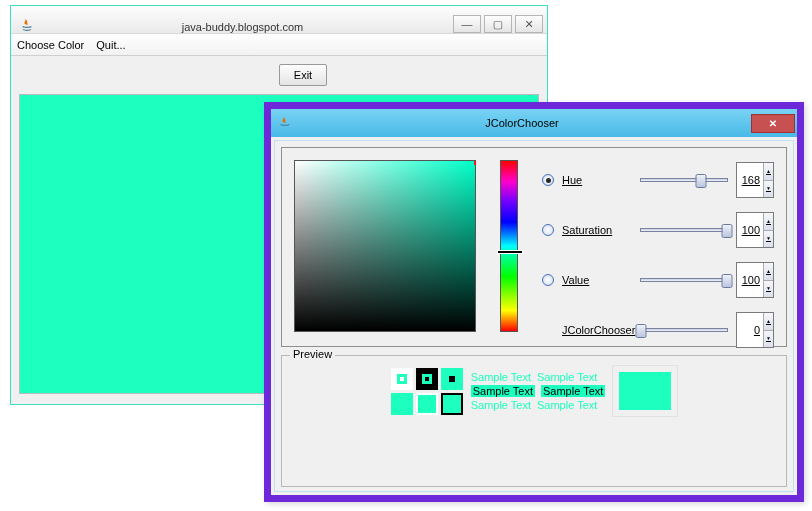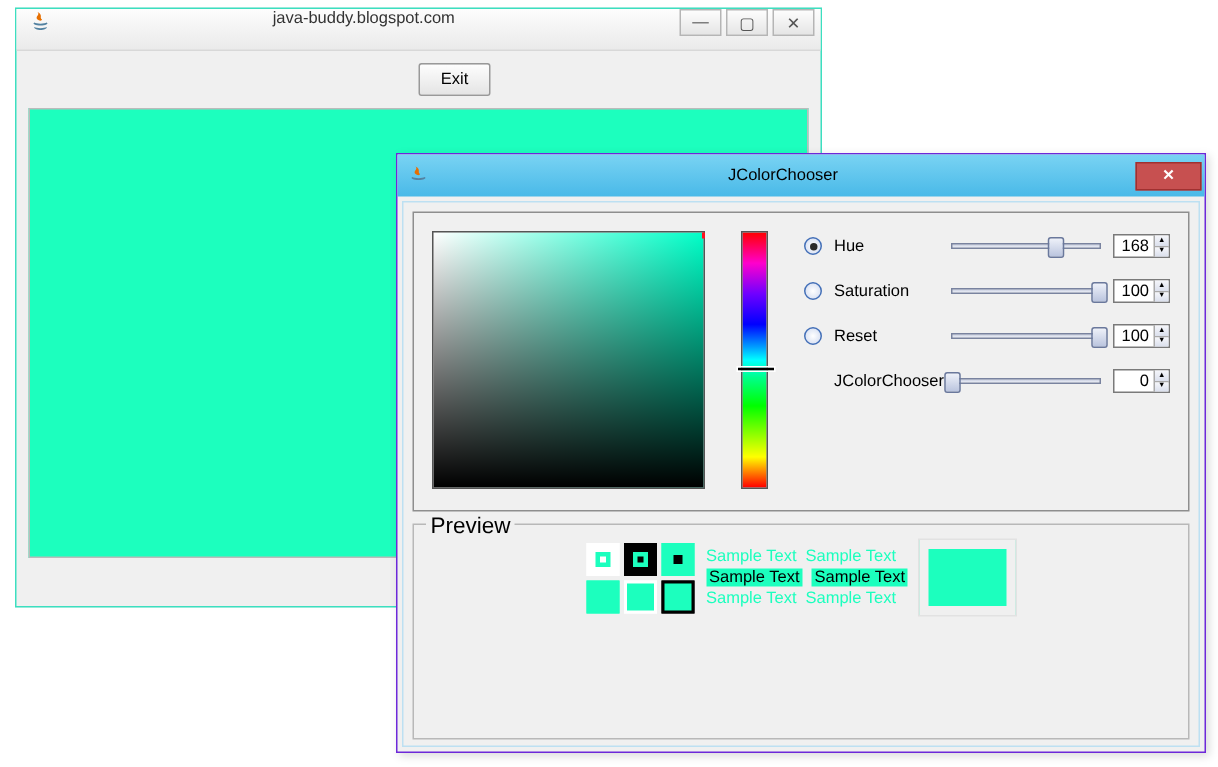--- a/index.html
+++ b/index.html
@@ -19,21 +19,21 @@
     position: absolute;
     top: 5px; left: 10px;
     width: 538px; height: 400px;
     border: 1px solid #3cdfc0;
     background: #f0f0f0;
   }
   .main-titlebar {
     height: 28px;
     background: linear-gradient(#fdfdfd,#eaeaea);
     border-bottom: 1px solid #d8d8d8;
-    display: flex; align-items: flex-start;
+    display: flex; align-items: flex-end;
     position: relative;
     gap: 20px;
   }
   .java-icon {
     width: 16px; height:16px; margin-left: 8px;
     display:inline-flex;align-items:center;justify-content:center;
   }
   .main-title { flex:1; text-align:center; color:#333;}
   .win-btns { display:flex; margin-right:4px; }
   .win-btn {
@@ -66,21 +66,21 @@
     width:100%; height: calc(100% - 32px);
     background: #1cffbe;
     border:1px solid #bbb;
   }
 
   
   .dialog {
     position:absolute;
     top: 102px; left: 264px;
     width: 540px; height: 400px;
-    border:1px solid #6d28d9;
+    border:7px solid #6d28d9;
     background: #f0f0f0;
     box-shadow: 2px 2px 6px rgba(0,0,0,0.15);
   }
   .dlg-titlebar {
     height: 28px;
     background: linear-gradient(#79d3f3,#49b9e8);
     display:flex; align-items:center; position:relative;
   }
   .dlg-title { flex:1; text-align:center; color:#000;}
   .close-x {
@@ -115,20 +115,21 @@
     z-index:2;
   }
   .tab .ul { text-decoration: underline; }
 
   .tab-panel {
     border:1px solid #8e8e8e;
     padding:12px;
     background:#f0f0f0;
     display:flex; gap:24px;
     height:200px;
+    text-decoration:underline;
   }
 
   
   .sv-box {
     width:182px; height:172px;
     border:1px solid #555;
     position:relative;
     background:
       linear-gradient(to bottom, rgba(0,0,0,0) 0%, #000 100%),
       linear-gradient(to right, #fff 0%, #00ffc8 100%);
@@ -167,21 +168,21 @@
     background: linear-gradient(#c8cee0,#eef1f8);
     position:relative;
   }
   .thumb {
     position:absolute; top:-5px; width:11px;height:14px;
     background: linear-gradient(#eef1f9,#bac4de);
     border:1px solid #6a789c; border-radius:2px;
     transform: translateX(-50%);
   }
   .spin {
-    width:38px; height:16px;
+    width:38px; height:36px;
     border:1px solid #7a7a7a;
     background:#fff;
     display:flex; align-items:stretch;
   }
   .spin-val {
     flex:1; display:flex; align-items:center; justify-content:flex-end;
     padding-right:3px; font-size:11px;
   }
   .spin-btns { width:10px; border-left:1px solid #aaa; display:flex; flex-direction:column;}
   .spin-btns div { flex:1; display:flex;align-items:center;justify-content:center; font-size:5px; line-height:1; background:linear-gradient(#f5f6fa,#dbe0ed);}
@@ -191,21 +192,21 @@
   .preview-box {
     border:1px solid #b8b8b8;
     margin-top:8px;
     padding: 10px 10px 8px 10px;
     position:relative;
     flex:1;
   }
   .preview-legend {
     position:absolute; top:-8px; left:8px;
     background:#f0f0f0; padding:0 3px;
-    font-size:15px;
+    font-size:11px;
   }
   .preview-inner {
     display:flex; gap:8px; align-items:center; justify-content:center;
   }
   .swatch-col { display:flex; flex-direction:column; gap:3px; align-items:center;}
   .sw-row { display:flex; gap:3px;}
   .sw {
     width:22px;height:22px; position:relative;
   }
   .sw-outer-w { background:#fff; border:2px solid #fff; }
@@ -248,20 +249,24 @@
           <path d="M3 11c-1 1 2 2 4 2s5-1 4-2c-1 1-7 1-8 0z" fill="#5382a1"></path>
         </svg>
     </span>
     <span class="main-title">java-buddy.blogspot.com</span>
     <div class="win-btns">
       <div class="win-btn">—</div>
       <div class="win-btn">▢</div>
       <div class="win-btn">✕</div>
     </div>
   </div>
+  <div class="main-menu">
+    <span>Choose Color</span>
+    <span>Quit...</span>
+  </div>
   <div class="main-body">
     <div class="exit-row">
       <span class="btn">Exit</span>
     </div>
     <div class="color-area"></div>
   </div>
 </div>
 
 <div class="dialog">
   <div class="dlg-titlebar">
@@ -312,21 +317,21 @@
             <span class="spin-val">100</span>
             <div class="spin-btns">
                 <div>▲</div>
                 <div>▼</div>
               </div>
           </div>
         </div>
 
         <div class="row">
           <span class="radio"></span>
-          <span class="row-label">Reset</span>
+          <span class="row-label">Value</span>
           <div class="trk">
               <div class="thumb" id="th-val" style="left: 100%;"></div>
             </div>
           <div class="spin">
             <span class="spin-val">100</span>
             <div class="spin-btns">
                 <div>▲</div>
                 <div>▼</div>
               </div>
           </div>

